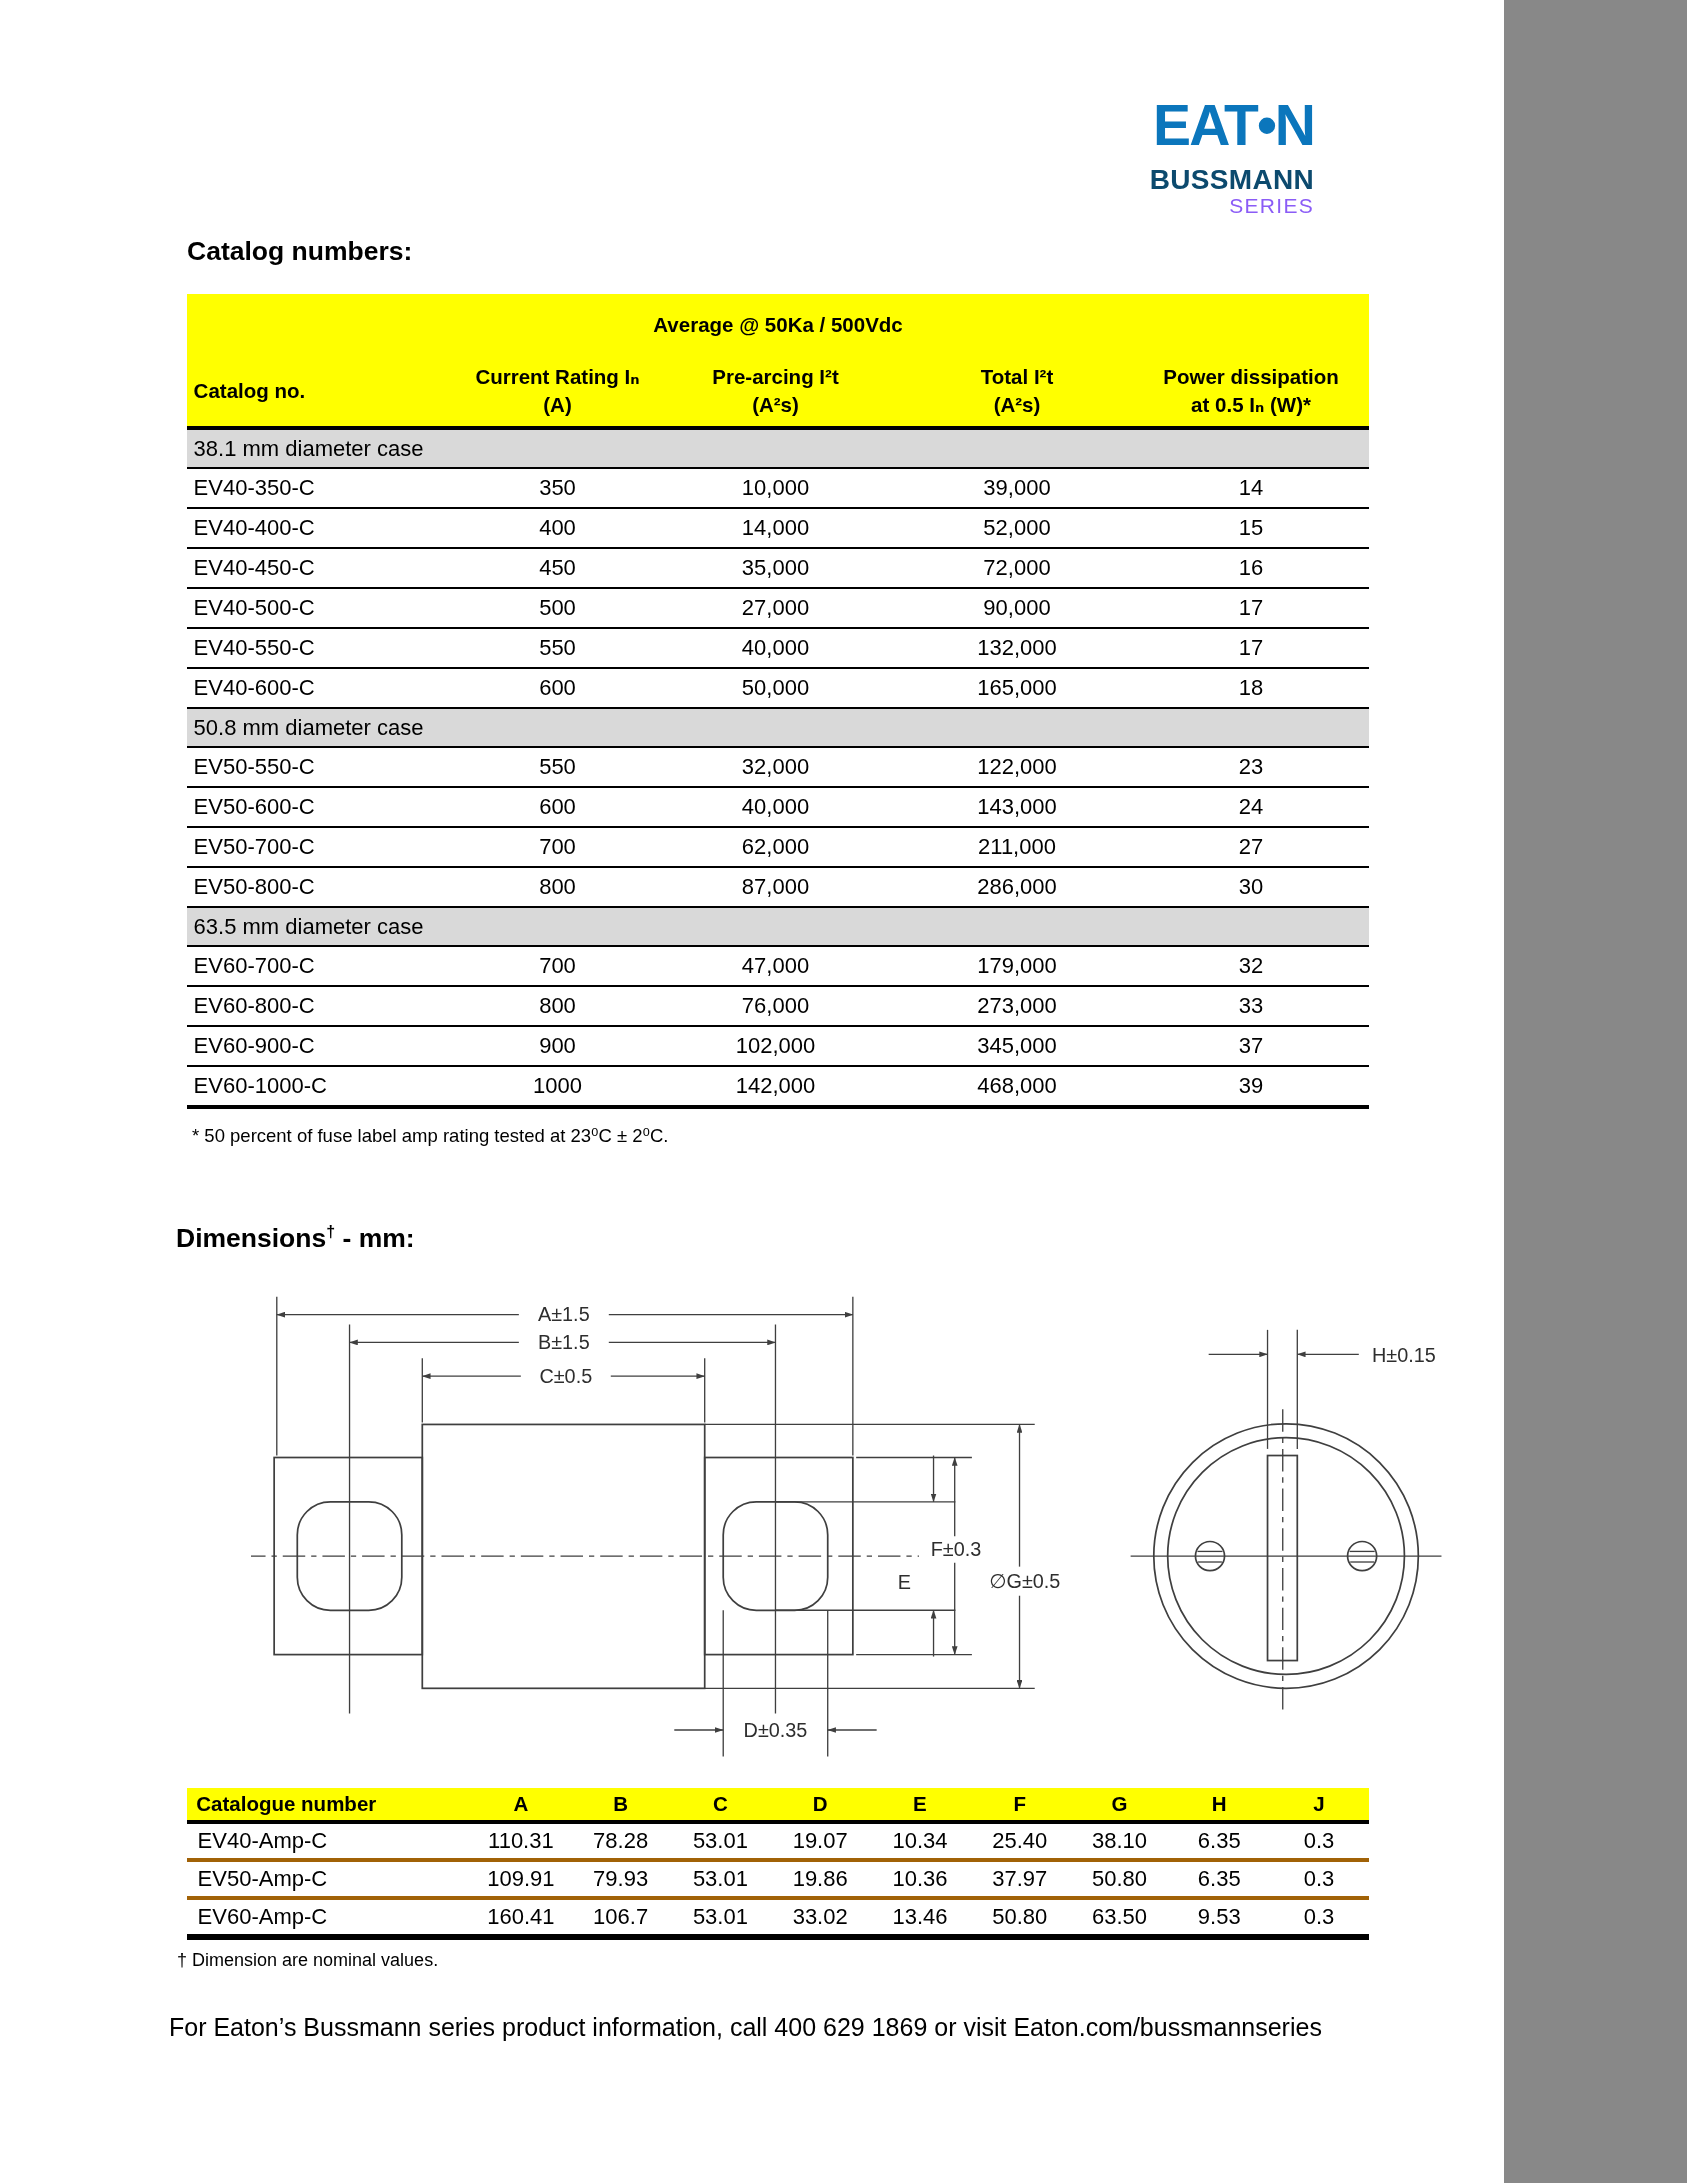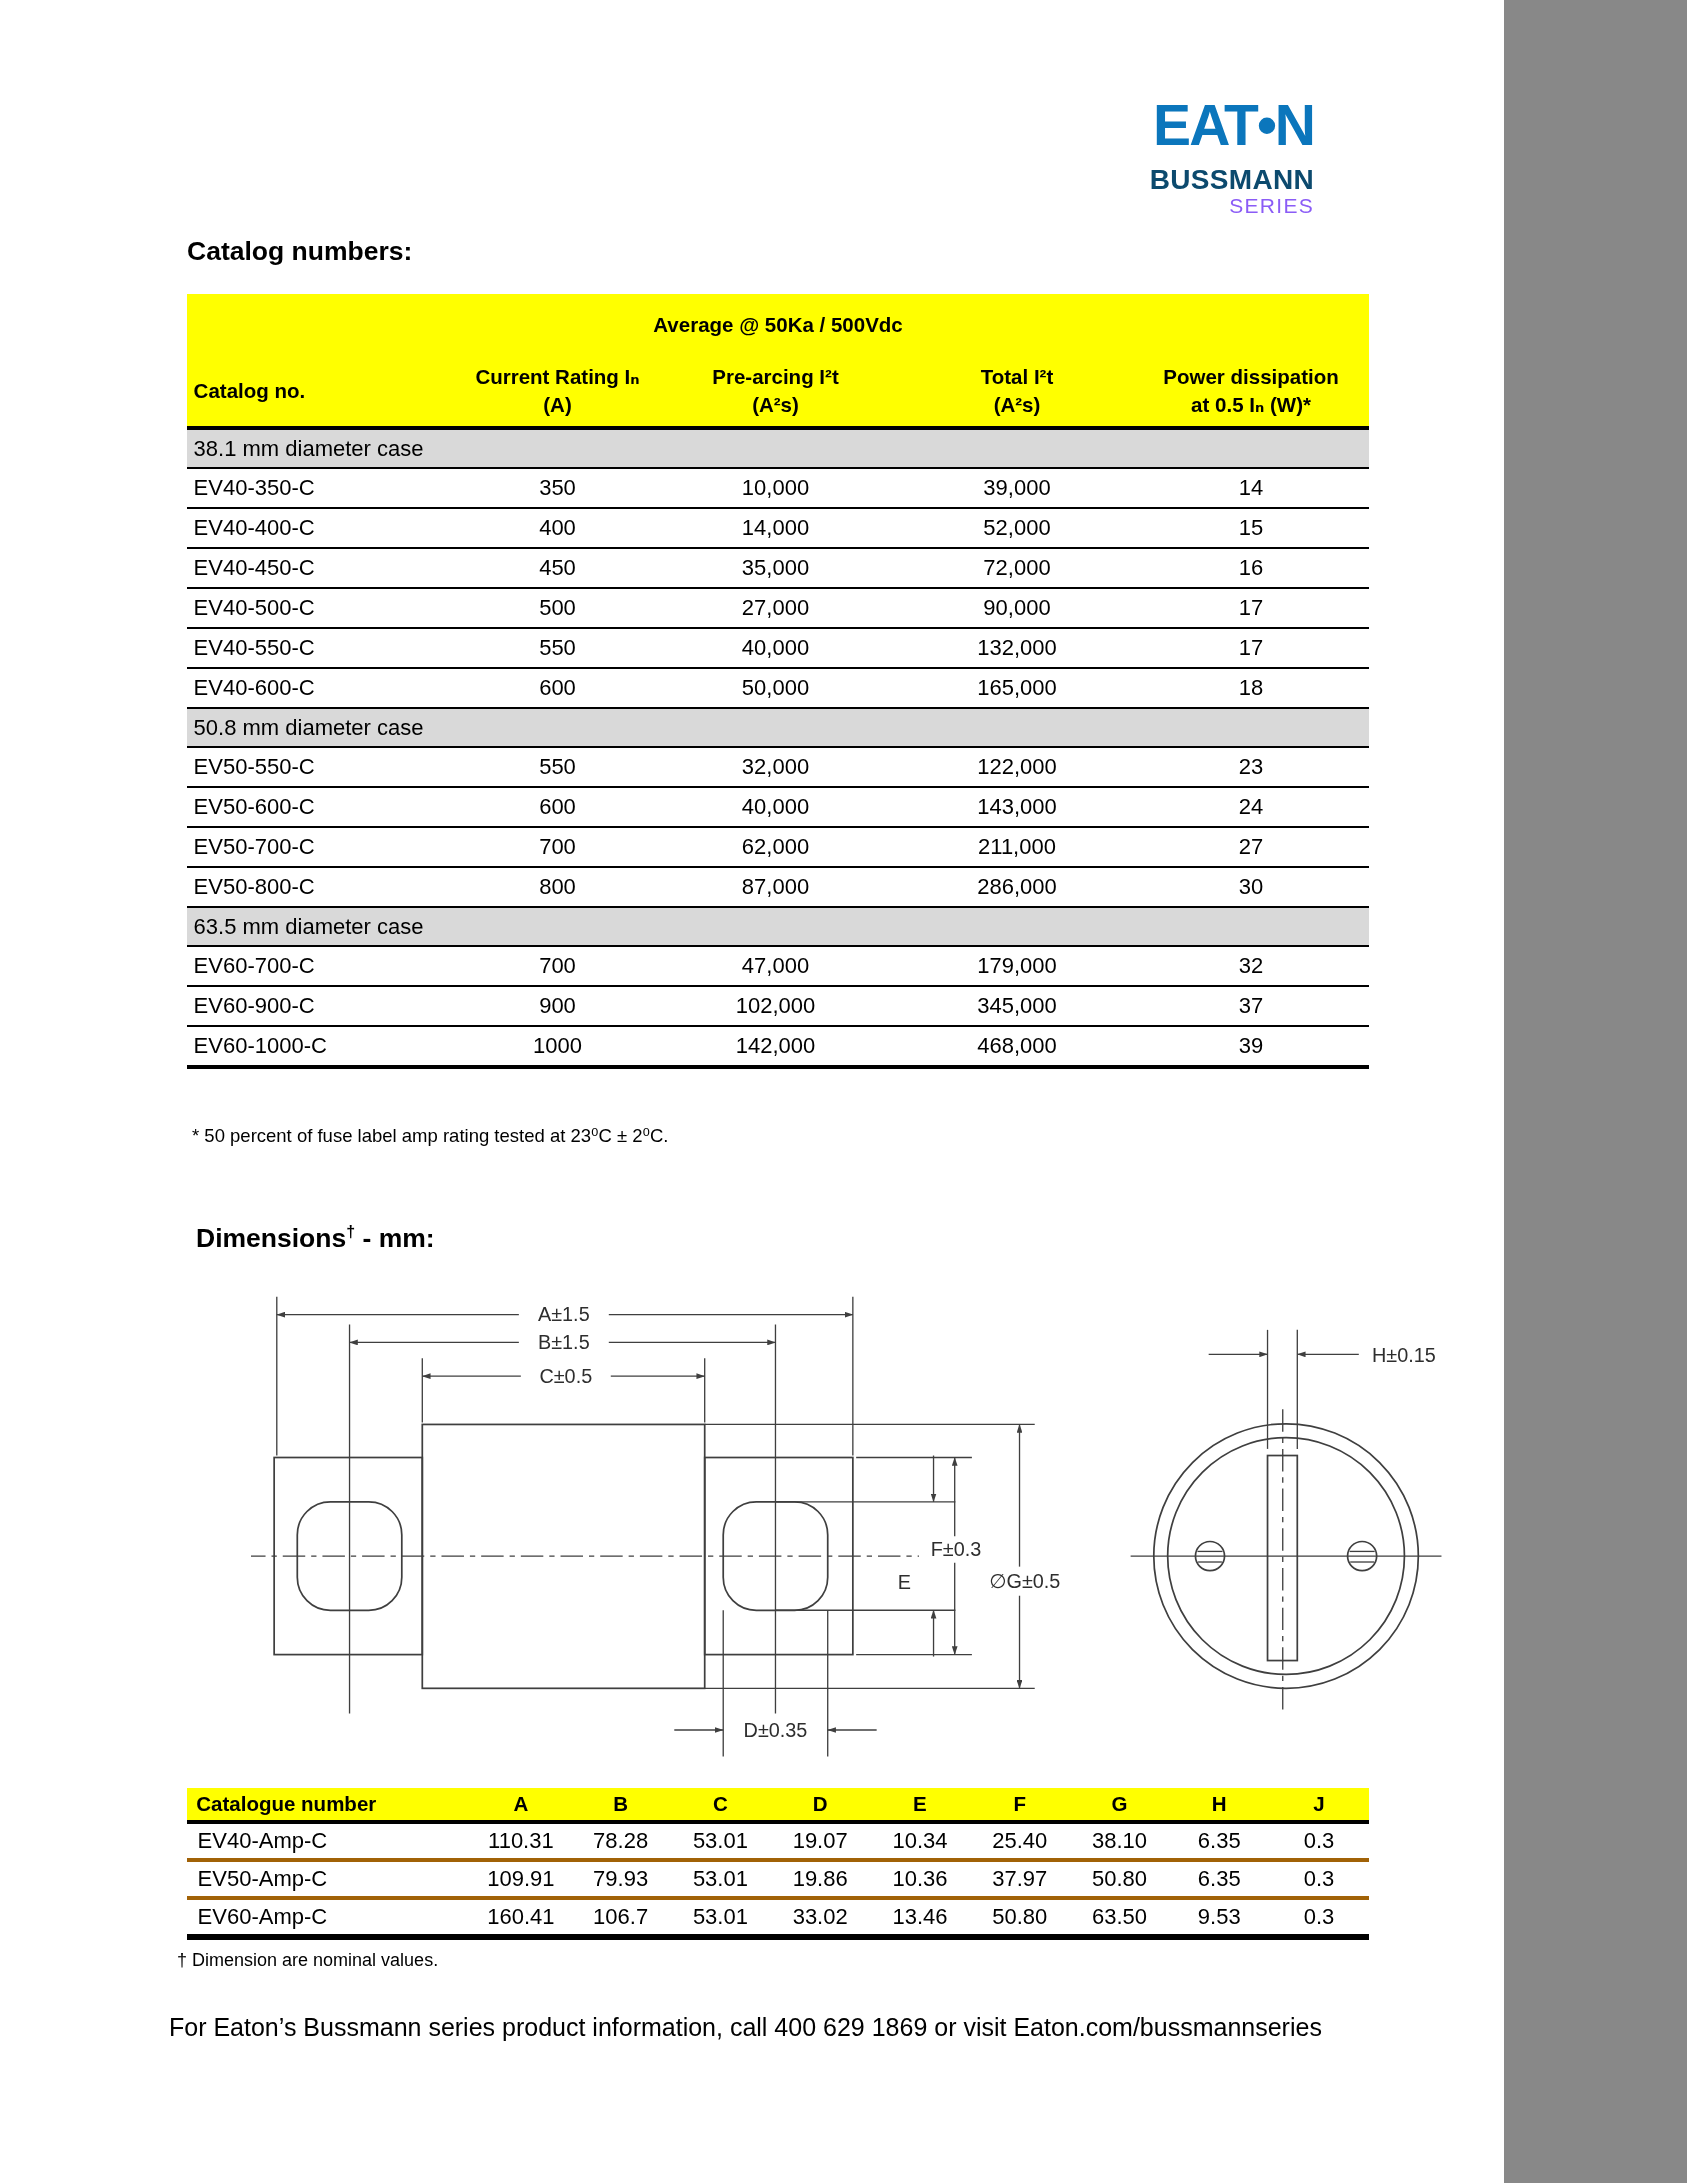--- a/index.html
+++ b/index.html
@@ -7,21 +7,21 @@
     position:relative;width:1504px;height:2183px;background:#ffffff;
     font-family:"Liberation Sans","DejaVu Sans",sans-serif;color:#000;overflow:hidden;
   }
   
   .logo{position:absolute;top:97px;right:190px;text-align:right;line-height:1;}
   .logo-brand{font-size:57px;font-weight:900;color:#0b76bc;letter-spacing:-2px;}
   .logo-bussmann{font-size:28px;font-weight:800;color:#0c4a6e;margin-top:12px;letter-spacing:0.3px;}
   .logo-series{font-size:21px;font-weight:500;color:#8b5cf6;margin-top:1.3px;letter-spacing:1.3px;}
   
   .h-cat{position:absolute;left:187px;top:236px;font-size:26.5px;font-weight:bold;}
-  .h-dim{position:absolute;left:176px;top:1223px;font-size:26.5px;font-weight:bold;margin-left:20px;}
+  .h-dim{position:absolute;left:176px;top:1223px;font-size:26.5px;font-weight:bold;}
   .h-dim sup{font-size:16px;}
   
   .cat-wrap{position:absolute;left:187px;top:294px;width:1182px;}
   table{border-collapse:collapse;table-layout:fixed;width:1182px;}
   th,td{padding:0;margin:0;overflow:hidden;white-space:nowrap;}
   .cat-table thead th{background:#ffff00;font-weight:bold;font-size:20.5px;text-align:center;vertical-align:middle;}
   .cat-table .span-row th{height:62px;vertical-align:middle;}
   .cat-table .col-row th{height:70px;border-bottom:4px solid #000;line-height:1.35;}
   .cat-table .col-row th.first{text-align:left;padding-left:6.6px;}
   .cat-table tbody td{height:38px;border-bottom:2.6px solid #000;font-size:22px;text-align:center;vertical-align:middle;}
@@ -174,20 +174,27 @@
           </tr>
           <tr class="section-row">
             <td colspan="5">63.5 mm diameter case</td>
           </tr>
           <tr>
             <td>EV60-700-C</td>
             <td>700</td>
             <td>47,000</td>
             <td>179,000</td>
             <td>32</td>
+          </tr>
+          <tr>
+            <td>EV60-800-C</td>
+            <td>800</td>
+            <td>76,000</td>
+            <td>273,000</td>
+            <td>33</td>
           </tr>
           <tr>
             <td>EV60-900-C</td>
             <td>900</td>
             <td>102,000</td>
             <td>345,000</td>
             <td>37</td>
           </tr>
           <tr>
             <td>EV60-1000-C</td>

